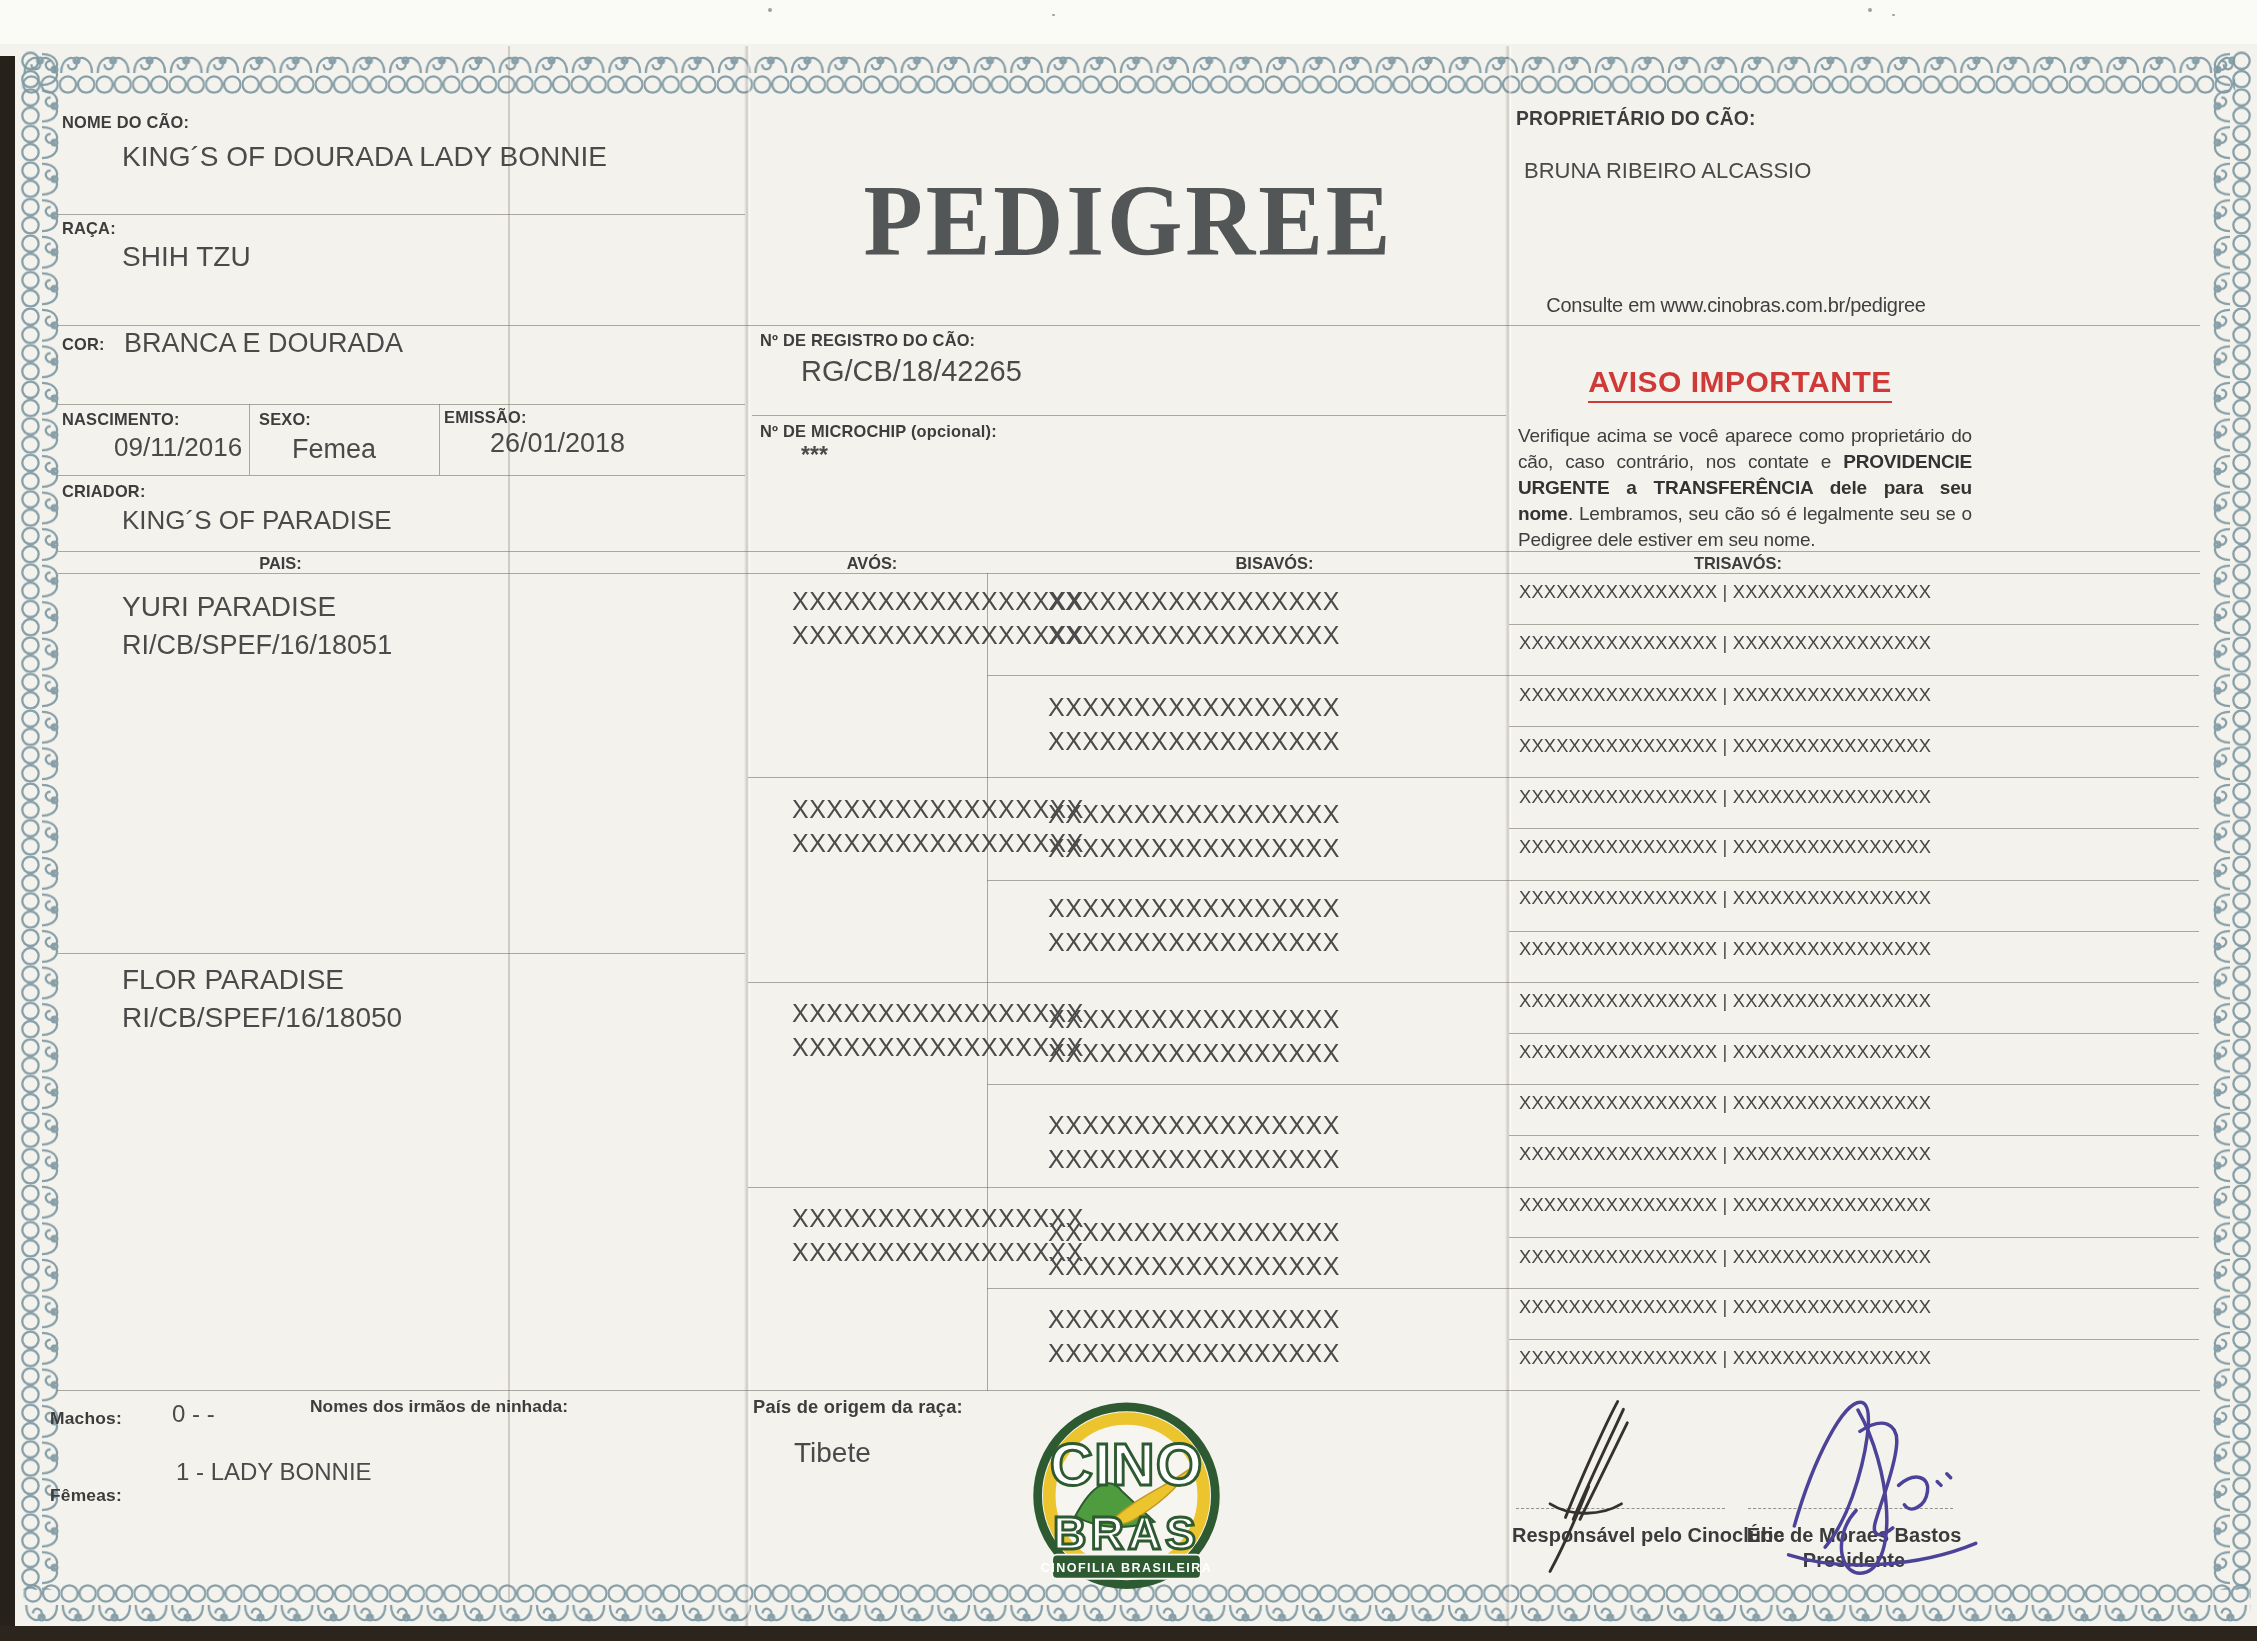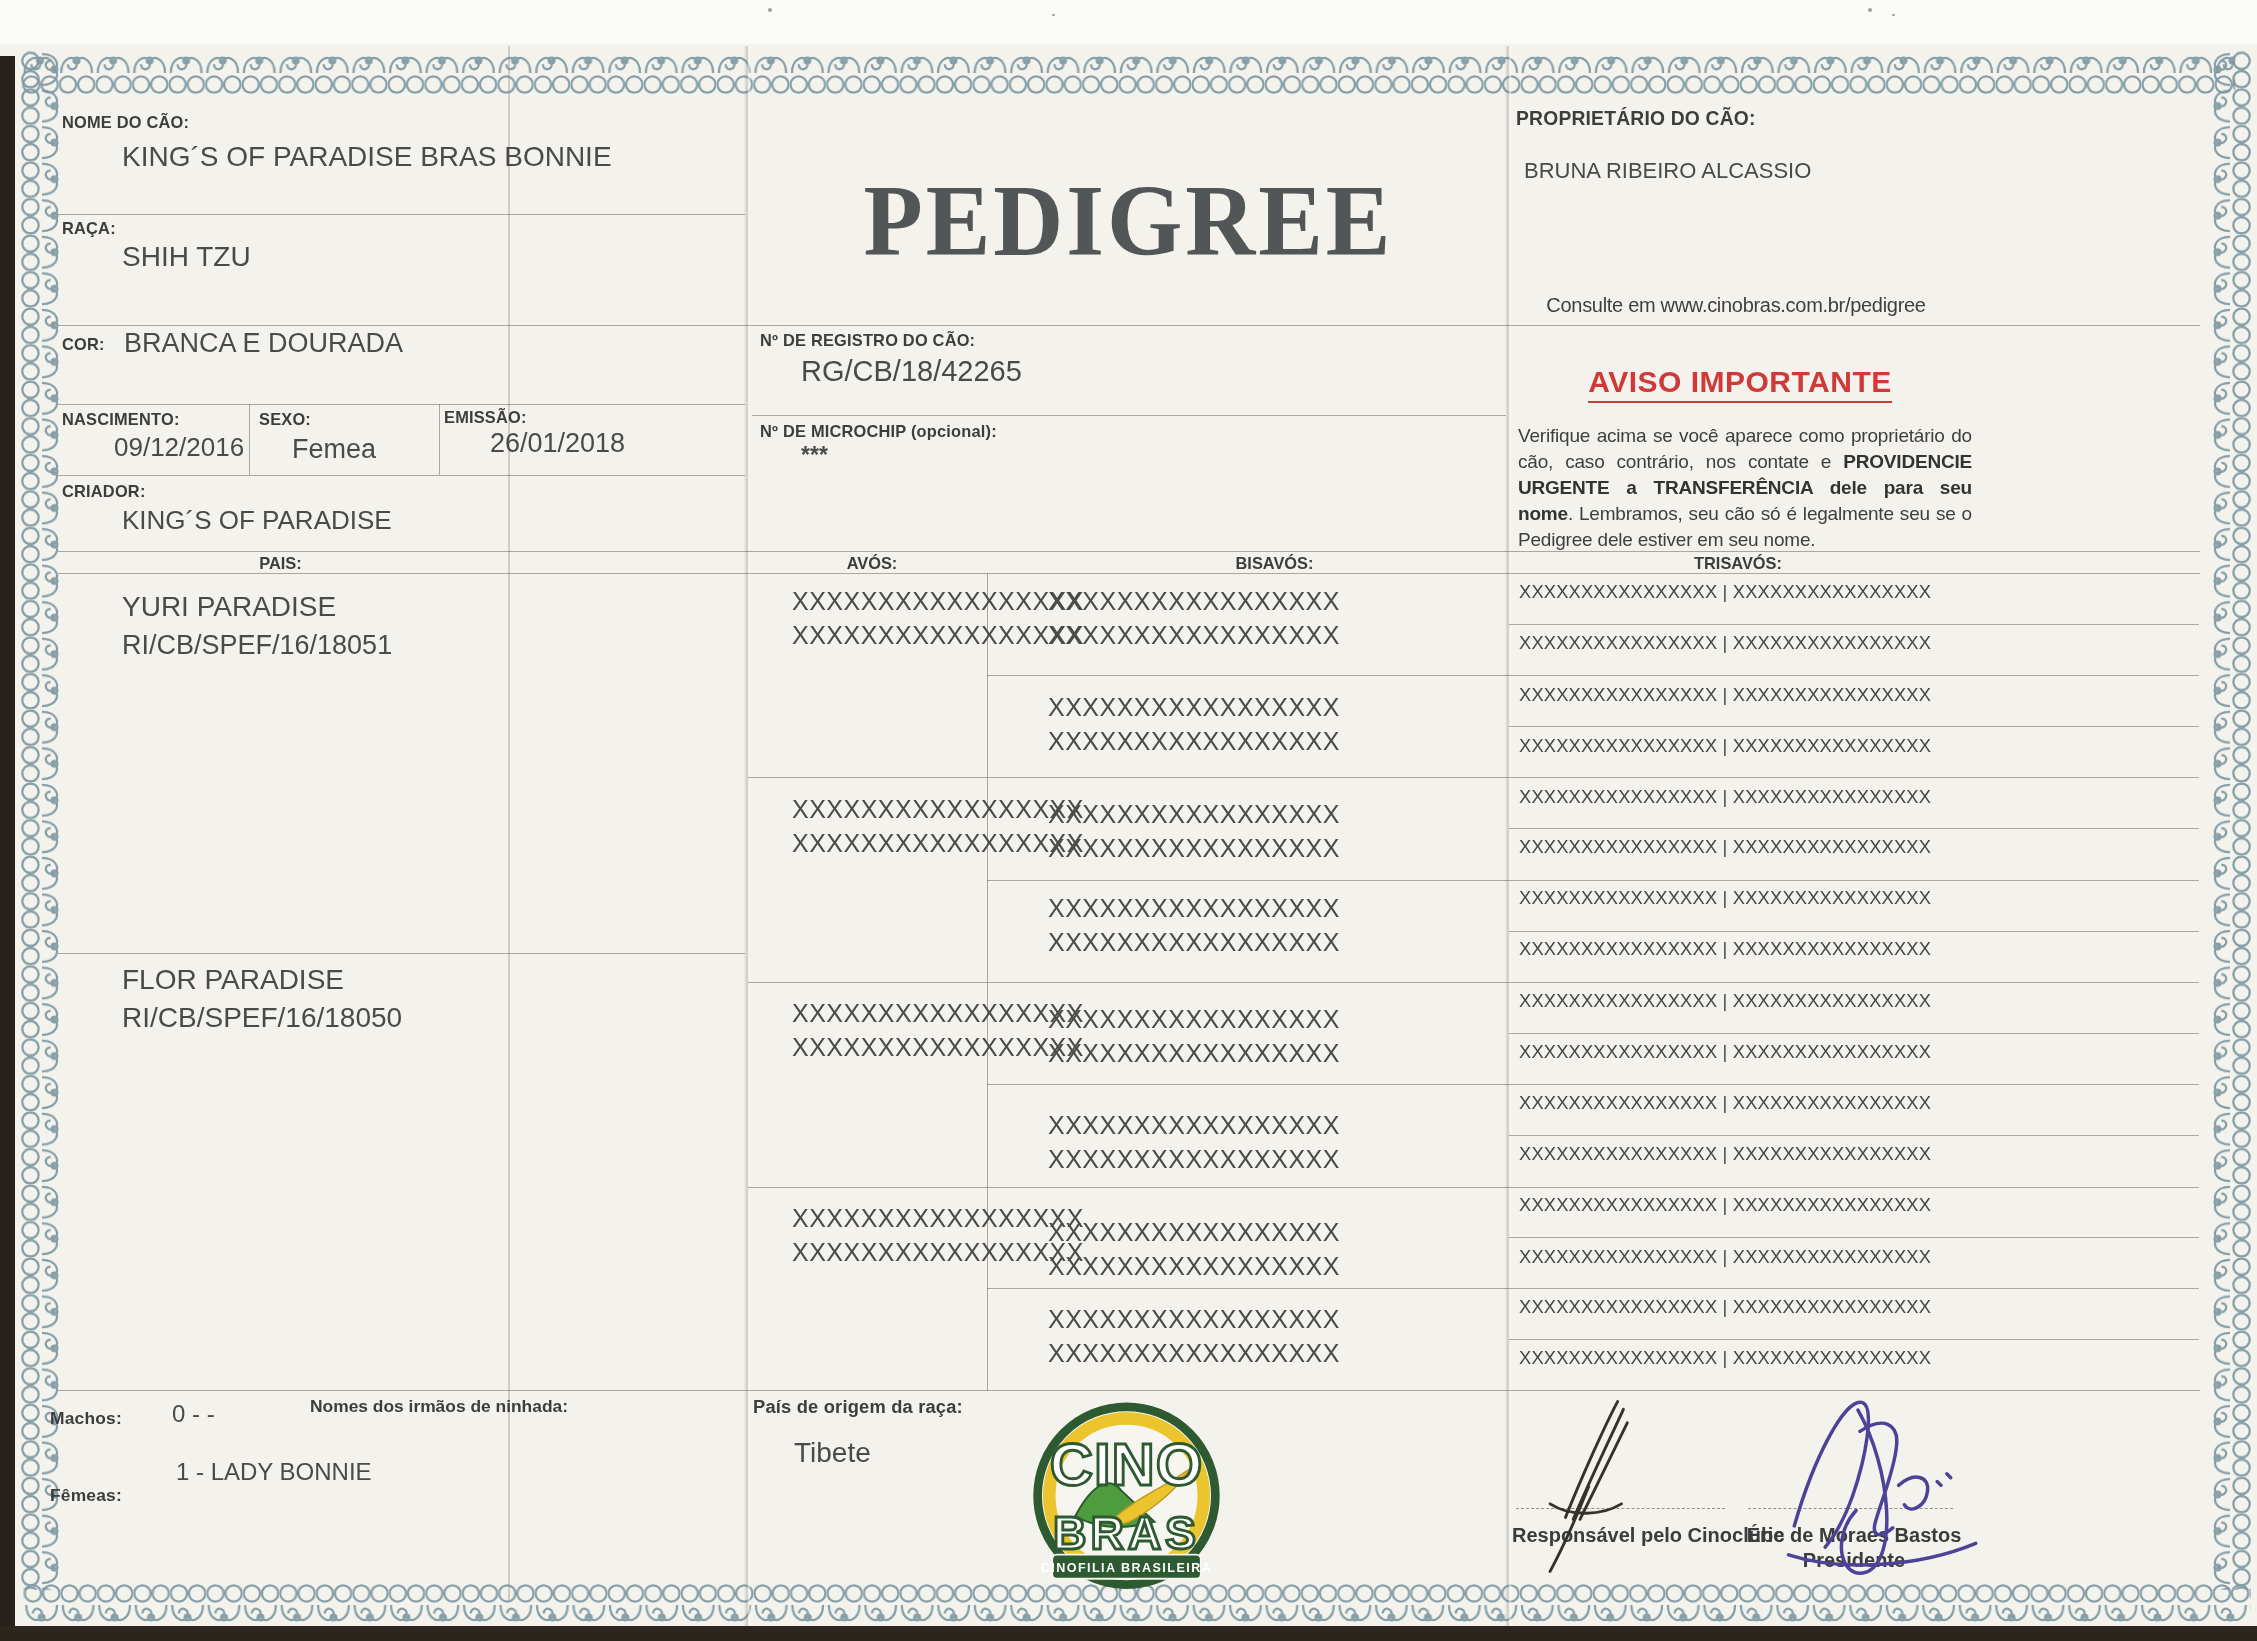--- a/index.html
+++ b/index.html
@@ -142,27 +142,27 @@
   <div class="hline" style="left:1509px;top:1187px;width:690px;"></div>
   <div class="hline" style="left:1509px;top:1237px;width:690px;"></div>
   <div class="hline" style="left:1509px;top:1288px;width:690px;"></div>
   <div class="hline" style="left:1509px;top:1339px;width:690px;"></div>
 
   <div class="vline" style="left:249px;top:404px;height:71px;"></div>
   <div class="vline" style="left:439px;top:404px;height:71px;"></div>
   <div class="vline" style="left:987px;top:573px;height:818px;"></div>
 
   <div class="lbl" style="left:62px;top:113px;">NOME DO CÃO:</div>
-  <div class="val" style="left:122px;top:141px;font-size:28px;">KING´S OF PARADISE BRAS BONNIE</div>
+  <div class="val" style="left:122px;top:141px;font-size:28px;">KING´S OF DOURADA LADY BONNIE</div>
   <div class="lbl" style="left:62px;top:219px;">RAÇA:</div>
   <div class="val" style="left:122px;top:241px;font-size:28px;">SHIH TZU</div>
   <div class="lbl" style="left:62px;top:335px;">COR:</div>
   <div class="val" style="left:124px;top:328px;">BRANCA E DOURADA</div>
   <div class="lbl" style="left:62px;top:410px;">NASCIMENTO:</div>
-  <div class="val" style="left:114px;top:432px;font-size:26px;">09/12/2016</div>
+  <div class="val" style="left:114px;top:432px;font-size:26px;">09/11/2016</div>
   <div class="lbl" style="left:259px;top:410px;">SEXO:</div>
   <div class="val" style="left:292px;top:434px;">Femea</div>
   <div class="lbl" style="left:444px;top:408px;">EMISSÃO:</div>
   <div class="val" style="left:490px;top:428px;">26/01/2018</div>
   <div class="lbl" style="left:62px;top:482px;">CRIADOR:</div>
   <div class="val" style="left:122px;top:505px;font-size:26px;">KING´S OF PARADISE</div>
   <div class="colhead" style="left:232px;top:554px;width:97px;">PAIS:</div>
   <div class="val" style="left:122px;top:591px;font-size:28px;">YURI PARADISE</div>
   <div class="val" style="left:122px;top:630px;font-size:27px;">RI/CB/SPEF/16/18051</div>
   <div class="val" style="left:122px;top:964px;font-size:28px;">FLOR PARADISE</div>

